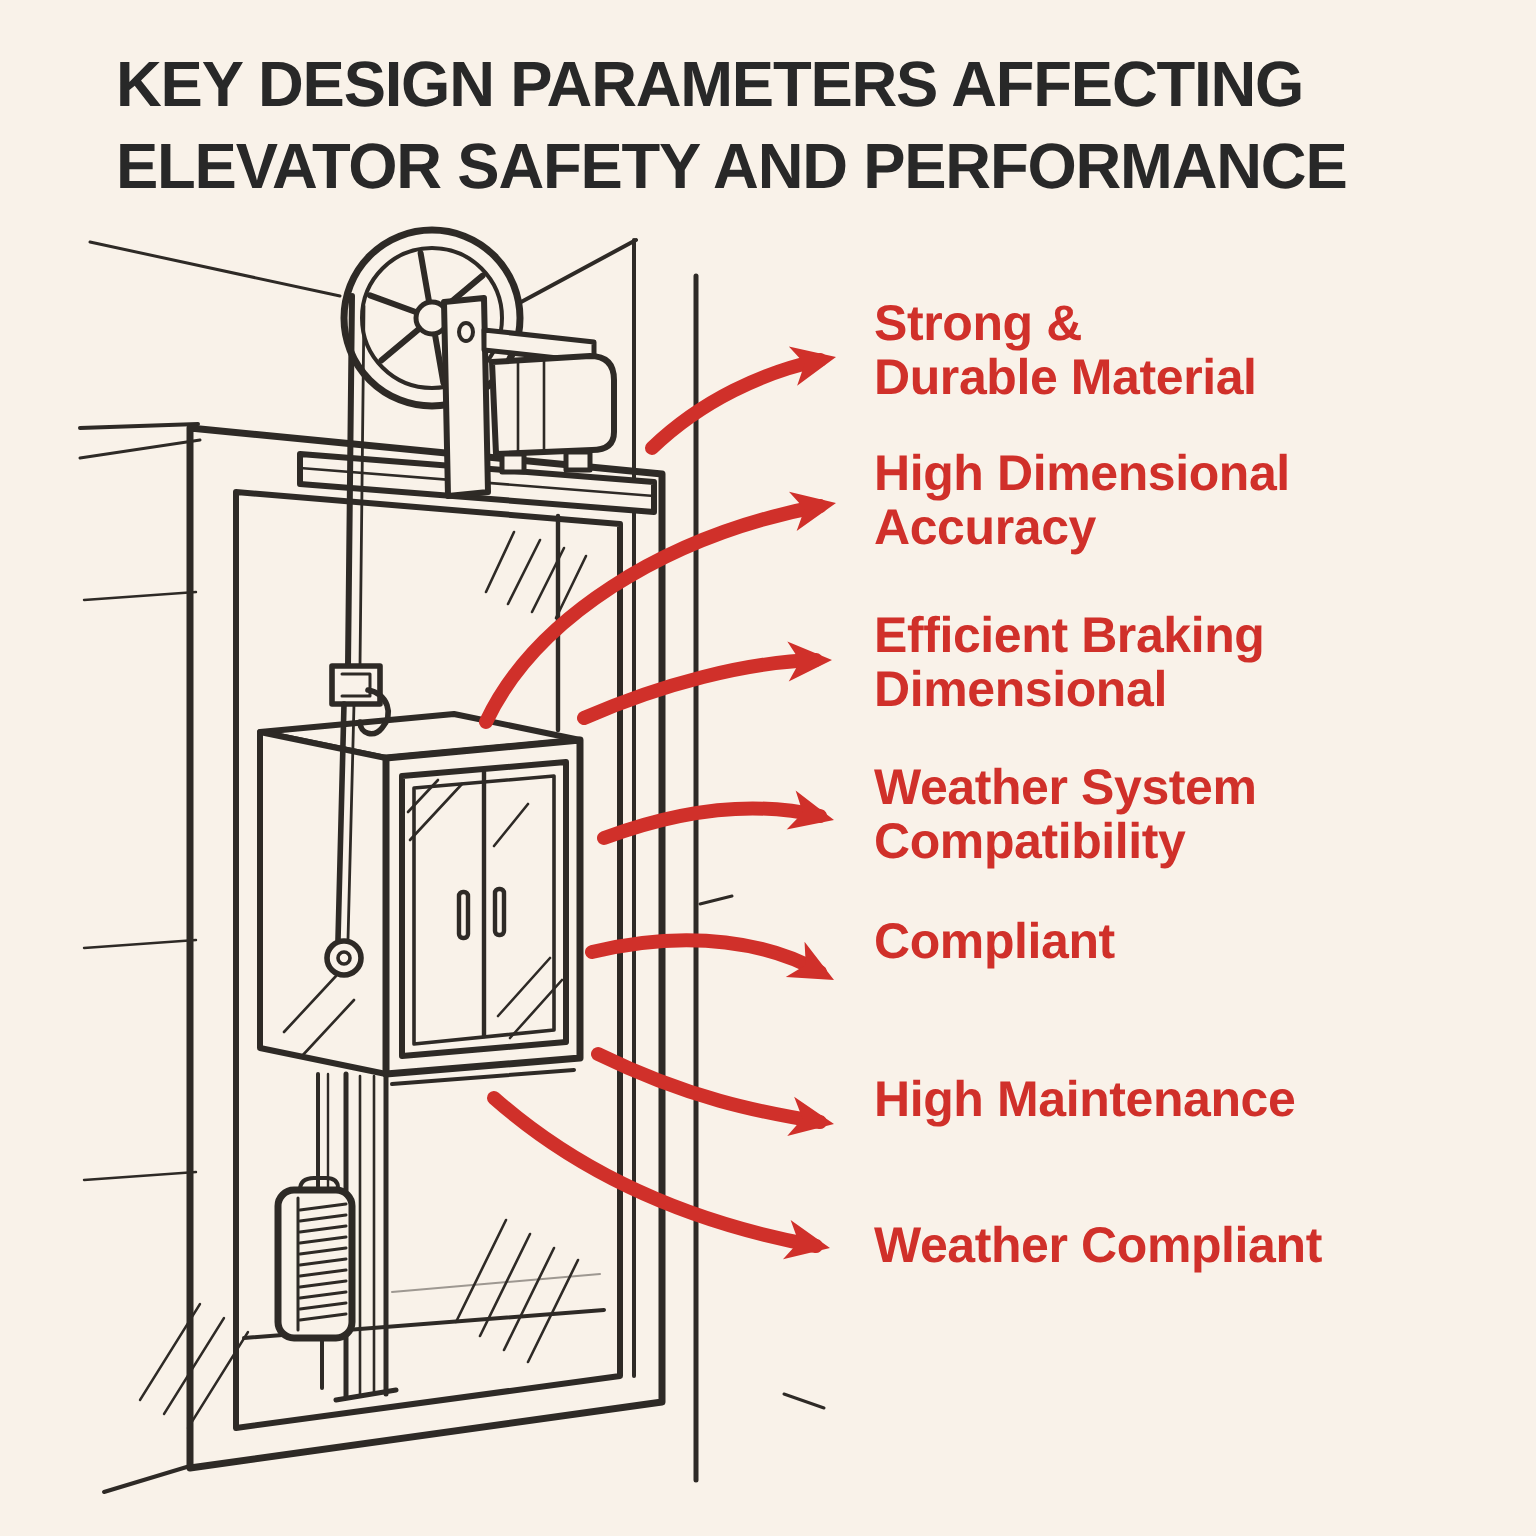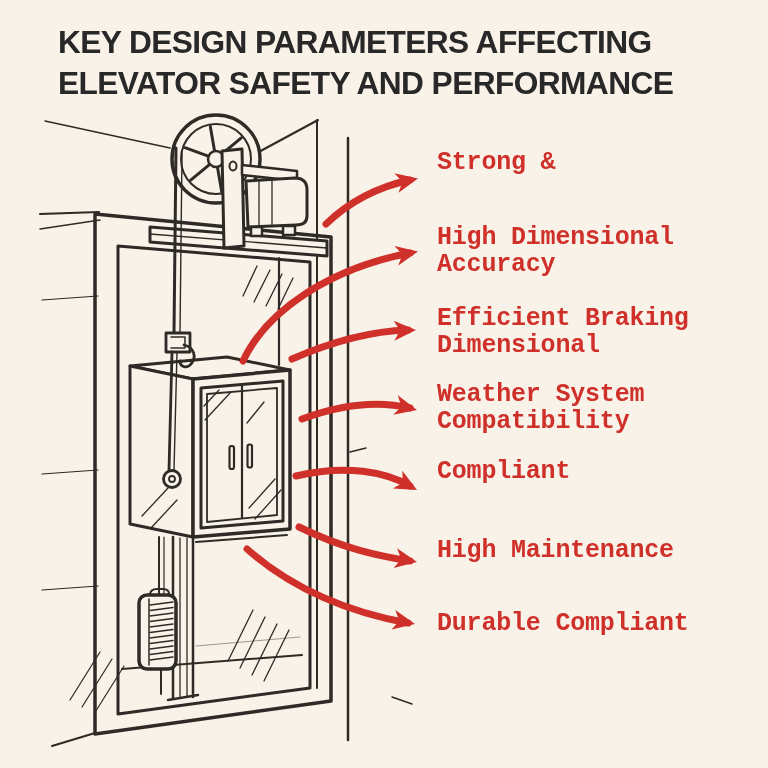--- a/index.html
+++ b/index.html
@@ -20,21 +20,21 @@
     color:var(--title);
     transform:scaleX(0.99);transform-origin:left top;
   }
   .title span{display:block;white-space:nowrap;}
   .stage{position:absolute;left:0;top:0;width:768px;height:768px;}
   .label{
     position:absolute;left:437px;
     font-size:25px;font-weight:700;line-height:27px;letter-spacing:-0.2px;
     color:var(--red);white-space:nowrap;
   }
-  .label span{display:block;font-family:Liberation Mono, monospace;}
+  .label span{display:block;}
   svg .ink{stroke:var(--ink);fill:none;stroke-linecap:round;stroke-linejoin:round;}
   svg .inkfill{stroke:var(--ink);fill:var(--bg);stroke-linecap:round;stroke-linejoin:round;}
   svg .faint{stroke:var(--ink);fill:none;opacity:.45;stroke-linecap:round;}
   svg .red{stroke:var(--red);fill:none;stroke-linecap:round;}
   svg .redfill{fill:var(--red);stroke:none;}
 </style>
 </head>
 <body style="--bg: #f9f2e9; --ink: #2e2a26; --red: #d0302a; --title: #282828;">
 
 <div class="title">
@@ -187,34 +187,35 @@
     <path class="red" stroke-width="7" d="M299,527 C344,549 379,556 410,561"></path>
     <path class="redfill" transform="translate(417,562) rotate(10)" d="M0,0 L-22,-10 L-16,0 L-22,10 Z"></path>
 
     <path class="red" stroke-width="7" d="M247,549 C290,587 343,611 408,623"></path>
     <path class="redfill" transform="translate(415,624) rotate(11)" d="M0,0 L-22,-10 L-16,0 L-22,10 Z"></path>
   </g>
 </svg>
 
 <div class="label" style="top:149px">
   <span>Strong &amp;</span>
+  <span>Durable Material</span>
 </div>
 <div class="label" style="top:224px">
   <span>High Dimensional</span>
   <span>Accuracy</span>
 </div>
 <div class="label" style="top:305px">
   <span>Efficient Braking</span>
   <span>Dimensional</span>
 </div>
 <div class="label" style="top:381px">
   <span>Weather System</span>
   <span>Compatibility</span>
 </div>
 <div class="label" style="top:458px">
   <span>Compliant</span>
 </div>
 <div class="label" style="top:537px">
   <span>High Maintenance</span>
 </div>
 <div class="label" style="top:610px">
-  <span>Durable Compliant</span>
+  <span>Weather Compliant</span>
 </div>
 
 </body></html>

